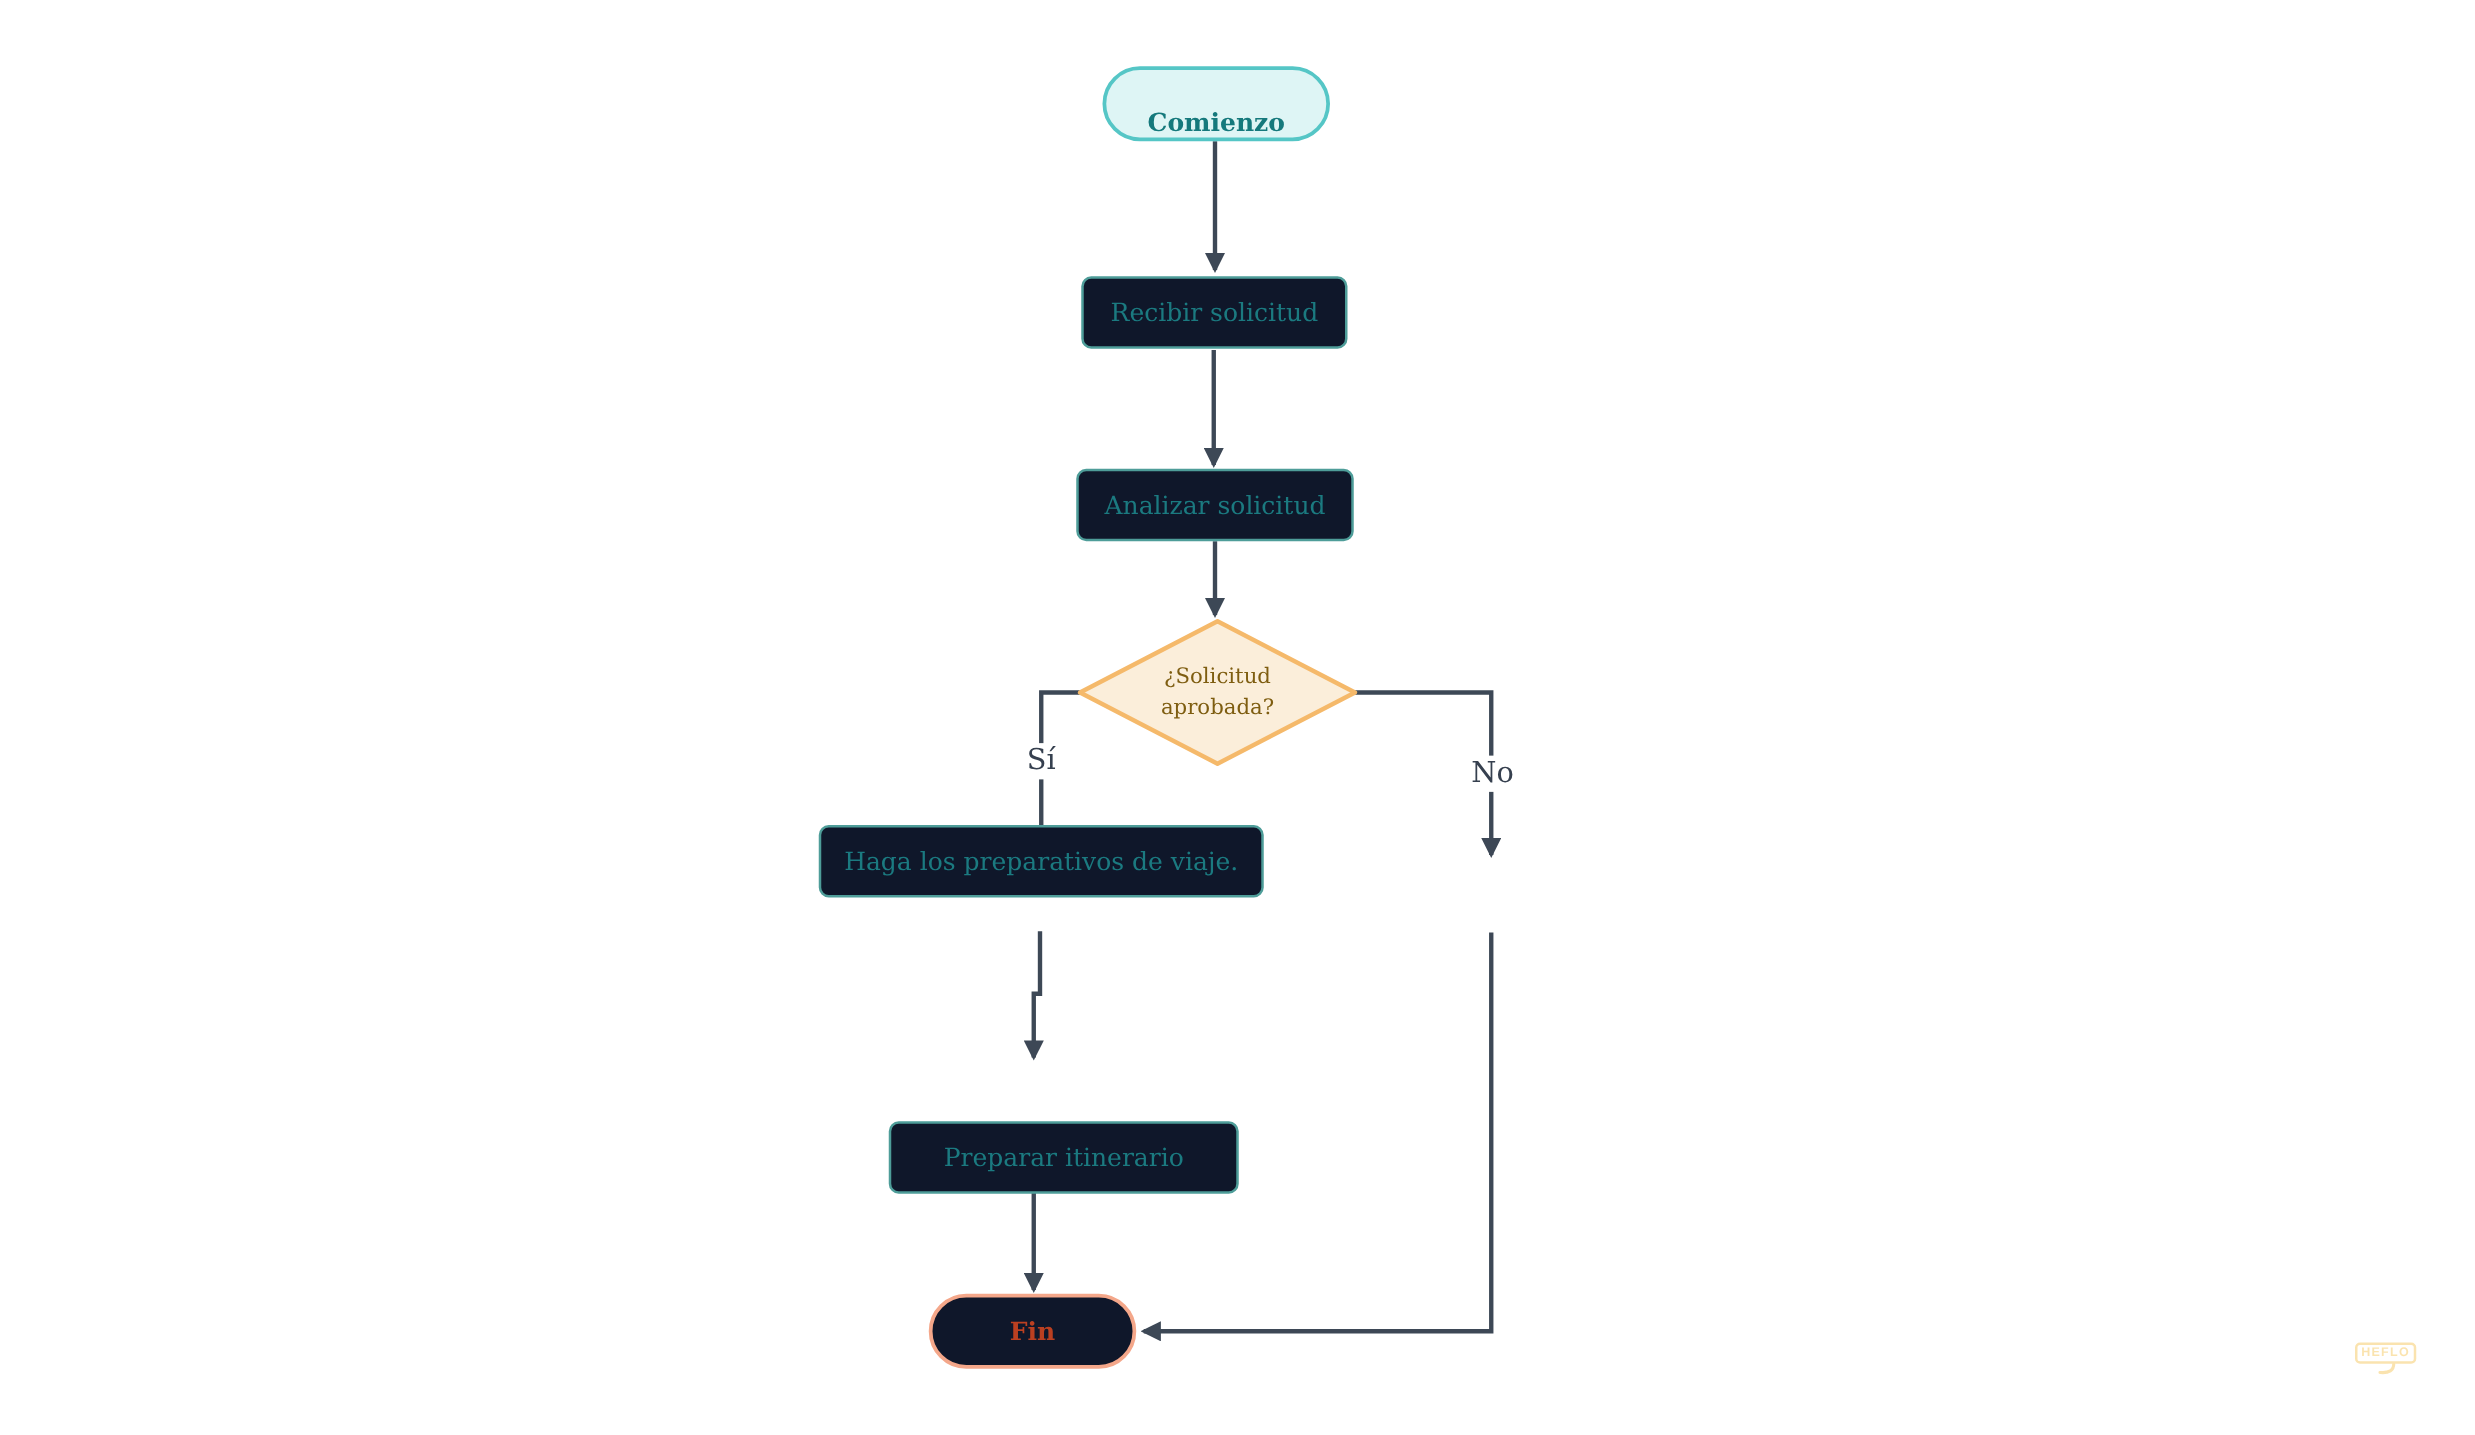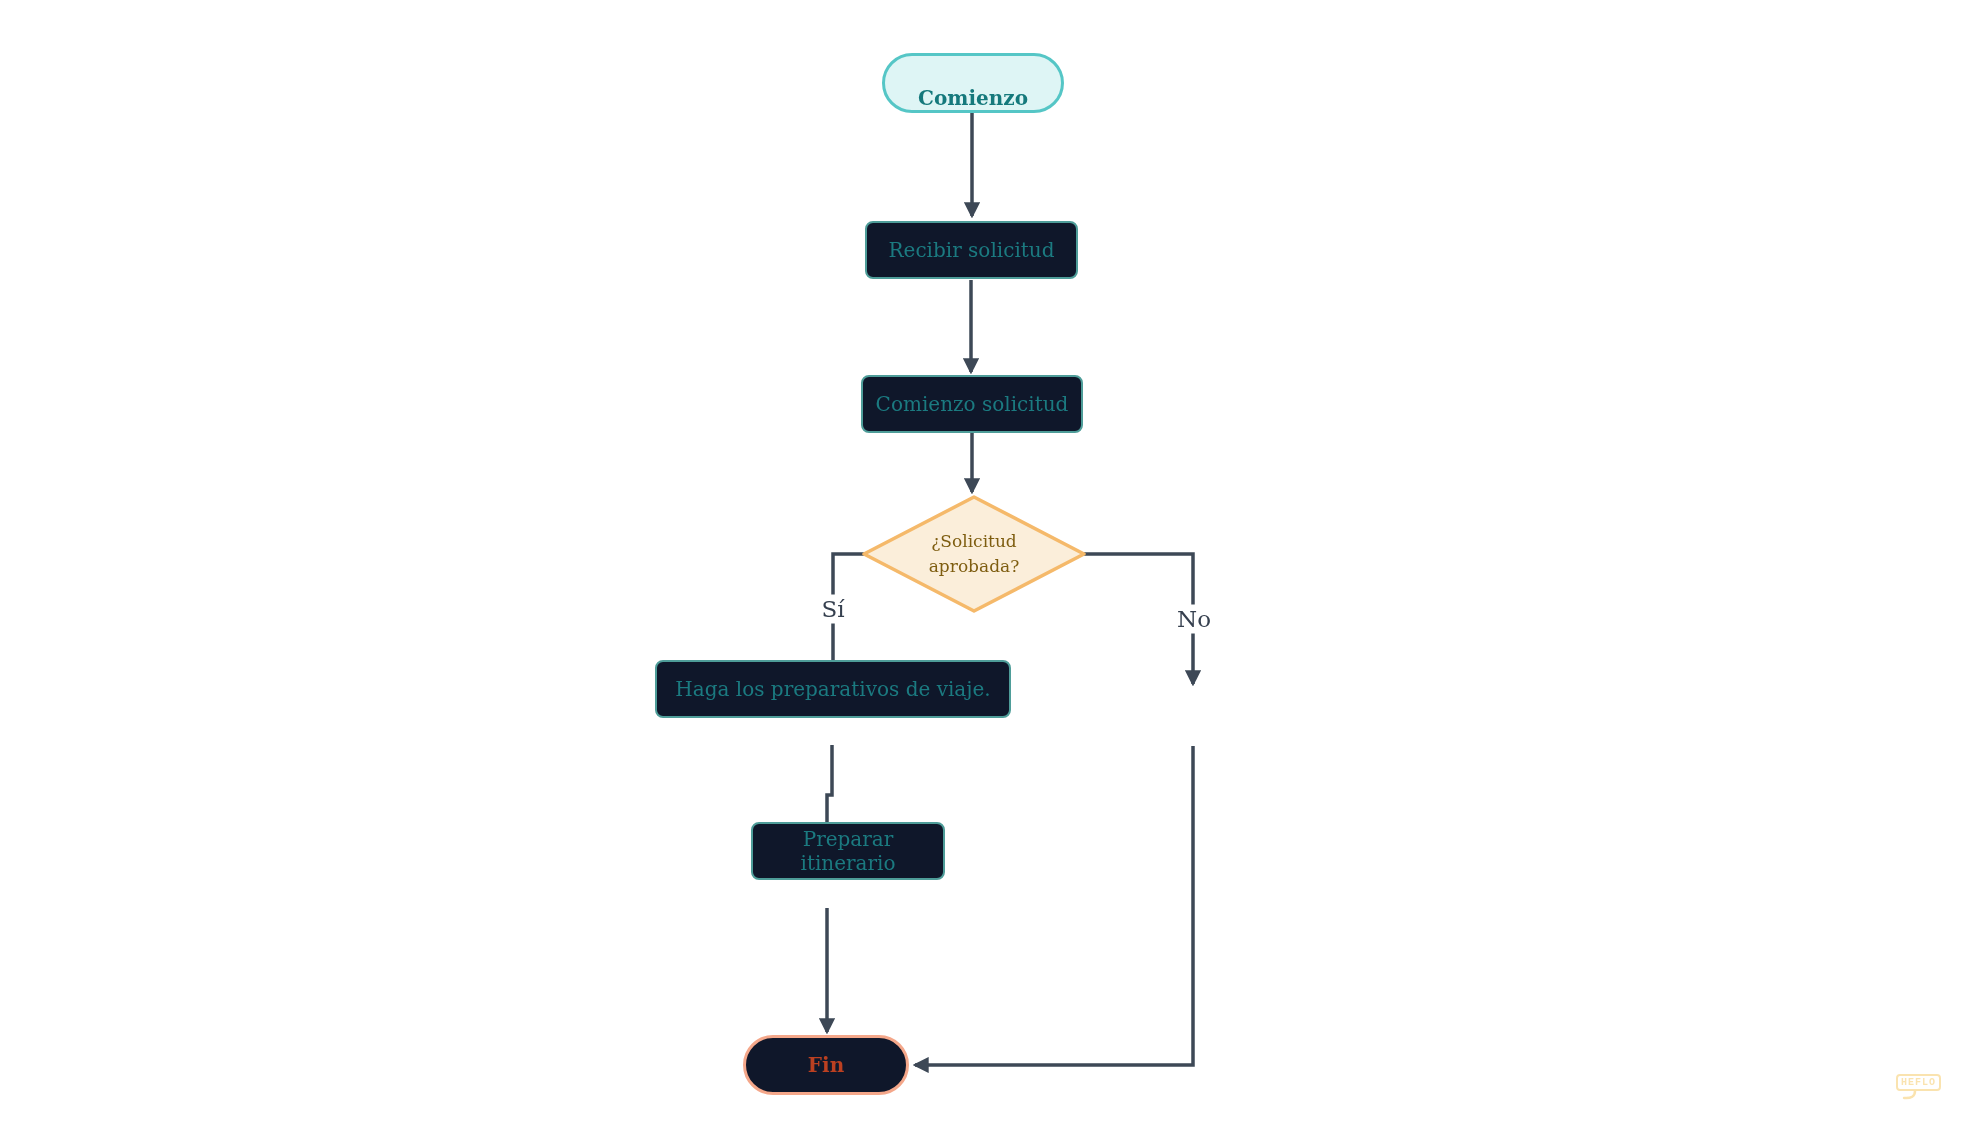--- a/index.html
+++ b/index.html
@@ -69,26 +69,25 @@
     top: 1070px;
     width: 50px;
     opacity: 0.85;
   }
   .wm-box {
     display: inline-block;
     box-sizing: border-box;
     border: 2.5px solid #fadfa2;
     border-radius: 4px;
     color: #fadfa2;
-    font-family: Liberation Mono, monospace;
+    font-family: Liberation Sans, sans-serif;
     font-weight: bold;
     font-size: 10px;
     letter-spacing: 1px;
     padding: 1px 3px;
-    margin-left: 12px;
   }
   .wm-tail { display: block; margin-left: 18px; margin-top: -1px; }
 </style>
 </head>
 <body>
 
 <div class="canvas">
 
   <svg class="connector-layer" width="1980" height="1148" viewBox="0 0 1980 1148" xmlns="http://www.w3.org/2000/svg">
     <defs>
@@ -113,37 +112,37 @@
 
   <div class="node start" style="left:882px; top:53px; width:182px; height:60px;">
     <span>Comienzo</span>
   </div>
 
   <div class="node task" style="left:865px; top:221px; width:213px; height:58px;">
     <span>Recibir solicitud</span>
   </div>
 
   <div class="node task" style="left:861px; top:375px; width:222px; height:58px;">
-    <span>Comienzo solicitud</span>
+    <span>Analizar solicitud</span>
   </div>
 
   <div class="node decision-text" style="left:864px; top:497px; width:220px; height:114px;">
     <span>¿Solicitud aprobada?</span>
   </div>
 
   <div class="edge-label" style="left:833px; top:609px;">Sí</div>
 
   <div class="edge-label" style="left:1194px; top:619px;">No</div>
 
   <div class="node task" style="left:655px; top:660px; width:356px; height:58px;">
     <span>Haga los preparativos de viaje.</span>
   </div>
 
 
-  <div class="node task" style="left:711px; top:822px; width:194px; height:58px;margin-left:40px;">
+  <div class="node task" style="left:711px; top:897px; width:280px; height:58px;">
     <span>Preparar itinerario</span>
   </div>
 
   <div class="node end" style="left:743px; top:1035px; width:166px; height:60px;">
     <span>Fin</span>
   </div>
 
   <div class="watermark">
     <span class="wm-box">HEFLO</span>
     <svg class="wm-tail" width="20" height="12" viewBox="0 0 20 12" xmlns="http://www.w3.org/2000/svg">

